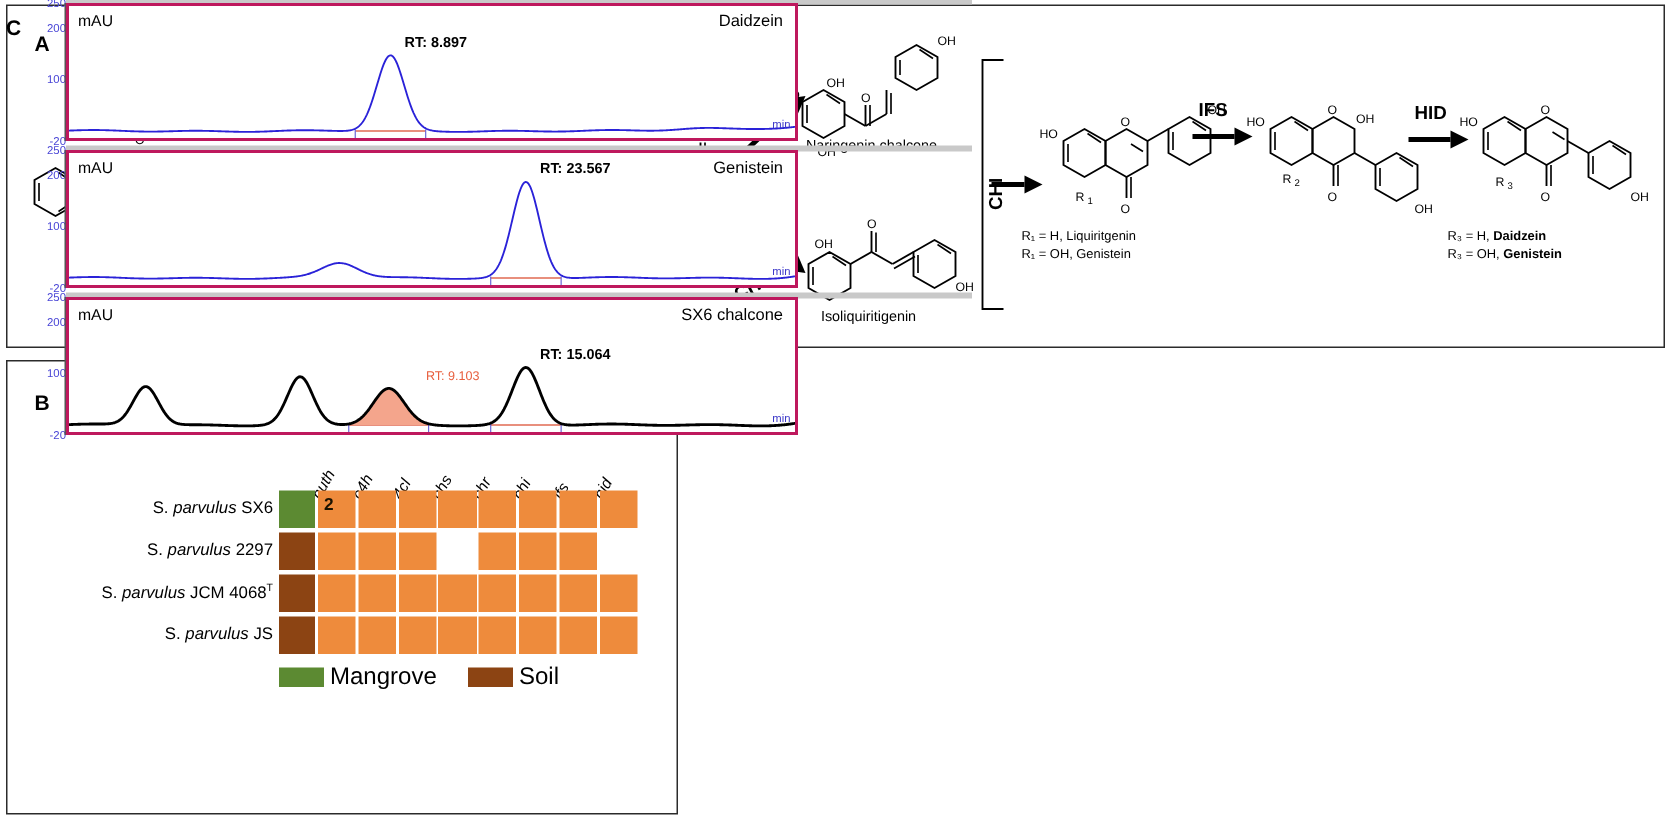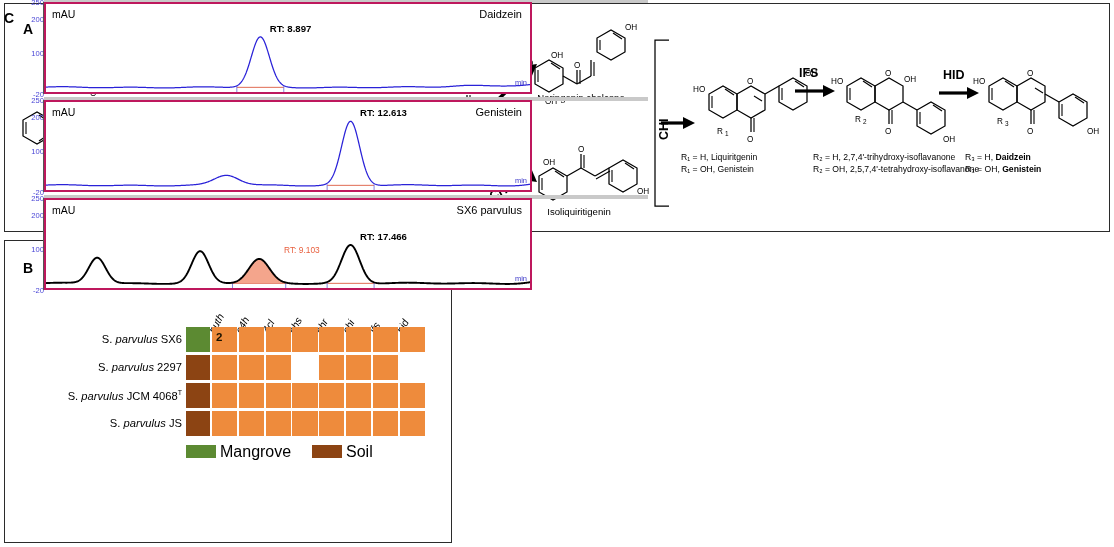--- a/index.html
+++ b/index.html
@@ -240,24 +240,20 @@
       <line class="bond2" x1="59" y1="52" x2="59" y2="66"></line>
       <text class="atom" x="52" y="76">O</text>
       <line class="bond" x1="70" y1="44" x2="84" y2="52"></line>
       <polygon class="bond" points="84,52 98,44 112,52 112,68 98,76 84,68"></polygon>
       <line class="bond2" x1="87" y1="54" x2="87" y2="66"></line>
       <line class="bond2" x1="100" y1="47" x2="109" y2="53"></line>
       <text class="atom" x="110" y="84">OH</text>
       <text class="atom" x="22" y="64">R</text>
       <text class="atom-sm" x="30" y="66">2</text>
     </svg>
-    <div class="pa-rgroup" style="left:808px;top:148px;">
-      <div>R₂ = H, 2,7,4'-trihydroxy-isoflavanone</div>
-      <div>R₂ = OH, 2,5,7,4'-tetrahydroxy-isoflavanone</div>
-    </div>
 
     <div class="pa-enz" style="left:938px;top:64px;">HID</div>
     <svg class="struct" style="left:934px;top:82px;" width="40" height="14">
       <line x1="0" y1="7" x2="28" y2="7" stroke="#000" stroke-width="3.2"></line>
       <polygon class="arrow" points="28,1 40,7 28,13"></polygon>
     </svg>
 
     <svg class="struct" style="left:968px;top:52px;" width="134" height="94">
       <polygon class="bond" points="16,30 16,46 30,54 44,46 44,30 30,22"></polygon>
       <line class="bond2" x1="19" y1="32" x2="19" y2="44"></line>
@@ -387,47 +383,47 @@
         <div class="chrom" style="top: 100px;">
           <div class="chrom-inner">
             <div class="mau">mAU</div>
             <div class="sample">Genistein</div>
             <svg width="602" height="90" style="position: absolute; left: 0px; top: 0px;">
               <line x1="281.134" x2="328.09000000000003" y1="83.33333333333333" y2="83.33333333333333" stroke="#e06a52" stroke-width="1"></line>
               <line x1="281.134" x2="281.134" y1="82.33333333333333" y2="88.33333333333333" stroke="#6a66d8" stroke-width="0.8"></line>
               <line x1="328.09000000000003" x2="328.09000000000003" y1="82.33333333333333" y2="88.33333333333333" stroke="#6a66d8" stroke-width="0.8"></line>
               <polyline points="0.00,83.08 0.50,83.06 1.00,83.04 1.51,83.02 2.01,83.00 2.51,82.98 3.01,82.96 3.51,82.94 4.01,82.93 4.51,82.91 5.02,82.89 5.52,82.87 6.02,82.86 6.52,82.84 7.02,82.83 7.53,82.81 8.03,82.80 8.53,82.79 9.03,82.77 9.53,82.76 10.03,82.75 10.54,82.74 11.04,82.73 11.54,82.72 12.04,82.71 12.54,82.71 13.04,82.70 13.54,82.69 14.05,82.69 14.55,82.69 15.05,82.68 15.55,82.68 16.05,82.68 16.55,82.68 17.06,82.68 17.56,82.68 18.06,82.68 18.56,82.69 19.06,82.69 19.57,82.70 20.07,82.70 20.57,82.71 21.07,82.72 21.57,82.73 22.07,82.74 22.57,82.75 23.08,82.76 23.58,82.77 24.08,82.79 24.58,82.80 25.08,82.81 25.59,82.83 26.09,82.84 26.59,82.86 27.09,82.88 27.59,82.90 28.09,82.91 28.59,82.93 29.10,82.95 29.60,82.97 30.10,82.99 30.60,83.01 31.10,83.03 31.61,83.05 32.11,83.07 32.61,83.10 33.11,83.12 33.61,83.14 34.11,83.16 34.62,83.18 35.12,83.21 35.62,83.23 36.12,83.25 36.62,83.27 37.12,83.29 37.63,83.32 38.13,83.34 38.63,83.36 39.13,83.38 39.63,83.40 40.13,83.42 40.64,83.44 41.14,83.46 41.64,83.48 42.14,83.50 42.64,83.51 43.14,83.53 43.64,83.55 44.15,83.57 44.65,83.58 45.15,83.60 45.65,83.61 46.15,83.62 46.66,83.64 47.16,83.65 47.66,83.66 48.16,83.67 48.66,83.68 49.16,83.69 49.66,83.70 50.17,83.71 50.67,83.71 51.17,83.72 51.67,83.72 52.17,83.73 52.67,83.73 53.18,83.73 53.68,83.73 54.18,83.73 54.68,83.73 55.18,83.73 55.69,83.73 56.19,83.73 56.69,83.73 57.19,83.72 57.69,83.72 58.19,83.71 58.70,83.71 59.20,83.70 59.70,83.69 60.20,83.68 60.70,83.67 61.20,83.67 61.70,83.66 62.21,83.65 62.71,83.63 63.21,83.62 63.71,83.61 64.21,83.60 64.72,83.59 65.22,83.57 65.72,83.56 66.22,83.55 66.72,83.53 67.22,83.52 67.73,83.50 68.23,83.49 68.73,83.48 69.23,83.46 69.73,83.45 70.23,83.43 70.73,83.42 71.24,83.40 71.74,83.39 72.24,83.38 72.74,83.36 73.24,83.35 73.75,83.34 74.25,83.32 74.75,83.31 75.25,83.30 75.75,83.29 76.25,83.28 76.75,83.26 77.26,83.25 77.76,83.24 78.26,83.24 78.76,83.23 79.26,83.22 79.77,83.21 80.27,83.20 80.77,83.20 81.27,83.19 81.77,83.19 82.27,83.18 82.78,83.18 83.28,83.18 83.78,83.18 84.28,83.18 84.78,83.18 85.28,83.18 85.78,83.18 86.29,83.18 86.79,83.18 87.29,83.19 87.79,83.19 88.29,83.19 88.80,83.20 89.30,83.21 89.80,83.21 90.30,83.22 90.80,83.23 91.30,83.24 91.80,83.25 92.31,83.26 92.81,83.27 93.31,83.28 93.81,83.30 94.31,83.31 94.81,83.32 95.32,83.34 95.82,83.35 96.32,83.37 96.82,83.38 97.32,83.40 97.83,83.41 98.33,83.43 98.83,83.45 99.33,83.46 99.83,83.48 100.33,83.50 100.84,83.51 101.34,83.53 101.84,83.55 102.34,83.57 102.84,83.58 103.34,83.60 103.84,83.62 104.35,83.64 104.85,83.65 105.35,83.67 105.85,83.69 106.35,83.70 106.85,83.72 107.36,83.74 107.86,83.75 108.36,83.77 108.86,83.78 109.36,83.79 109.86,83.81 110.37,83.82 110.87,83.83 111.37,83.84 111.87,83.85 112.37,83.86 112.88,83.87 113.38,83.88 113.88,83.89 114.38,83.90 114.88,83.91 115.38,83.91 115.89,83.92 116.39,83.92 116.89,83.92 117.39,83.93 117.89,83.93 118.39,83.93 118.90,83.93 119.40,83.93 119.90,83.92 120.40,83.92 120.90,83.92 121.40,83.91 121.91,83.91 122.41,83.90 122.91,83.89 123.41,83.88 123.91,83.88 124.41,83.87 124.91,83.86 125.42,83.84 125.92,83.83 126.42,83.82 126.92,83.80 127.42,83.79 127.92,83.77 128.43,83.76 128.93,83.74 129.43,83.72 129.93,83.70 130.43,83.69 130.94,83.67 131.44,83.65 131.94,83.63 132.44,83.60 132.94,83.58 133.44,83.56 133.94,83.54 134.45,83.52 134.95,83.49 135.45,83.47 135.95,83.44 136.45,83.42 136.96,83.40 137.46,83.37 137.96,83.34 138.46,83.32 138.96,83.29 139.46,83.27 139.97,83.24 140.47,83.21 140.97,83.18 141.47,83.15 141.97,83.13 142.47,83.10 142.97,83.07 143.48,83.03 143.98,83.00 144.48,82.97 144.98,82.94 145.48,82.90 145.98,82.87 146.49,82.83 146.99,82.79 147.49,82.75 147.99,82.70 148.49,82.66 149.00,82.61 149.50,82.56 150.00,82.51 150.50,82.45 151.00,82.39 151.50,82.33 152.00,82.27 152.51,82.20 153.01,82.12 153.51,82.04 154.01,81.96 154.51,81.87 155.02,81.78 155.52,81.68 156.02,81.57 156.52,81.46 157.02,81.35 157.52,81.22 158.03,81.09 158.53,80.96 159.03,80.81 159.53,80.66 160.03,80.50 160.53,80.34 161.03,80.17 161.54,79.99 162.04,79.81 162.54,79.62 163.04,79.42 163.54,79.21 164.05,79.00 164.55,78.79 165.05,78.57 165.55,78.35 166.05,78.12 166.55,77.89 167.06,77.65 167.56,77.41 168.06,77.18 168.56,76.94 169.06,76.70 169.56,76.46 170.06,76.23 170.57,76.00 171.07,75.77 171.57,75.55 172.07,75.33 172.57,75.12 173.07,74.92 173.58,74.72 174.08,74.54 174.58,74.37 175.08,74.20 175.58,74.05 176.08,73.92 176.59,73.79 177.09,73.68 177.59,73.59 178.09,73.51 178.59,73.45 179.09,73.40 179.60,73.37 180.10,73.36 180.60,73.36 181.10,73.38 181.60,73.42 182.10,73.47 182.61,73.54 183.11,73.63 183.61,73.73 184.11,73.84 184.61,73.98 185.12,74.12 185.62,74.28 186.12,74.45 186.62,74.63 187.12,74.82 187.62,75.03 188.13,75.24 188.63,75.46 189.13,75.69 189.63,75.92 190.13,76.16 190.63,76.40 191.13,76.64 191.64,76.89 192.14,77.14 192.64,77.38 193.14,77.63 193.64,77.88 194.15,78.12 194.65,78.36 195.15,78.60 195.65,78.83 196.15,79.06 196.65,79.28 197.16,79.49 197.66,79.70 198.16,79.90 198.66,80.10 199.16,80.28 199.66,80.46 200.17,80.63 200.67,80.80 201.17,80.95 201.67,81.10 202.17,81.24 202.67,81.37 203.18,81.49 203.68,81.61 204.18,81.72 204.68,81.82 205.18,81.91 205.68,82.00 206.19,82.08 206.69,82.15 207.19,82.22 207.69,82.28 208.19,82.34 208.69,82.39 209.19,82.44 209.70,82.48 210.20,82.52 210.70,82.55 211.20,82.58 211.70,82.61 212.20,82.63 212.71,82.65 213.21,82.67 213.71,82.69 214.21,82.70 214.71,82.72 215.22,82.73 215.72,82.74 216.22,82.75 216.72,82.75 217.22,82.76 217.72,82.77 218.22,82.77 218.73,82.78 219.23,82.78 219.73,82.79 220.23,82.79 220.73,82.80 221.23,82.80 221.74,82.81 222.24,82.81 222.74,82.82 223.24,82.83 223.74,82.83 224.25,82.84 224.75,82.85 225.25,82.86 225.75,82.87 226.25,82.88 226.75,82.89 227.25,82.90 227.76,82.91 228.26,82.92 228.76,82.94 229.26,82.95 229.76,82.97 230.27,82.98 230.77,83.00 231.27,83.01 231.77,83.03 232.27,83.05 232.77,83.07 233.28,83.08 233.78,83.10 234.28,83.12 234.78,83.14 235.28,83.16 235.78,83.19 236.28,83.21 236.79,83.23 237.29,83.25 237.79,83.27 238.29,83.30 238.79,83.32 239.30,83.34 239.80,83.36 240.30,83.39 240.80,83.41 241.30,83.43 241.80,83.45 242.31,83.48 242.81,83.50 243.31,83.52 243.81,83.54 244.31,83.57 244.81,83.59 245.31,83.61 245.82,83.63 246.32,83.65 246.82,83.67 247.32,83.69 247.82,83.71 248.32,83.73 248.83,83.74 249.33,83.76 249.83,83.78 250.33,83.79 250.83,83.81 251.33,83.82 251.84,83.84 252.34,83.85 252.84,83.86 253.34,83.87 253.84,83.88 254.34,83.89 254.85,83.90 255.35,83.91 255.85,83.92 256.35,83.92 256.85,83.93 257.36,83.93 257.86,83.94 258.36,83.94 258.86,83.94 259.36,83.94 259.86,83.94 260.37,83.94 260.87,83.94 261.37,83.94 261.87,83.93 262.37,83.93 262.87,83.92 263.38,83.92 263.88,83.91 264.38,83.90 264.88,83.89 265.38,83.88 265.88,83.87 266.38,83.86 266.89,83.84 267.39,83.83 267.89,83.81 268.39,83.79 268.89,83.78 269.39,83.76 269.90,83.73 270.40,83.71 270.90,83.68 271.40,83.65 271.90,83.62 272.41,83.58 272.91,83.54 273.41,83.49 273.91,83.44 274.41,83.38 274.91,83.32 275.42,83.24 275.92,83.16 276.42,83.06 276.92,82.95 277.42,82.83 277.92,82.69 278.43,82.53 278.93,82.34 279.43,82.14 279.93,81.90 280.43,81.64 280.93,81.34 281.44,81.00 281.94,80.63 282.44,80.21 282.94,79.74 283.44,79.22 283.94,78.64 284.44,78.01 284.95,77.30 285.45,76.53 285.95,75.69 286.45,74.77 286.95,73.78 287.45,72.70 287.96,71.53 288.46,70.29 288.96,68.95 289.46,67.53 289.96,66.02 290.46,64.42 290.97,62.74 291.47,60.98 291.97,59.15 292.47,57.24 292.97,55.28 293.47,53.25 293.98,51.18 294.48,49.07 294.98,46.93 295.48,44.78 295.98,42.63 296.49,40.49 296.99,38.37 297.49,36.30 297.99,34.28 298.49,32.33 298.99,30.47 299.50,28.70 300.00,27.06 300.50,25.54 301.00,24.16 301.50,22.93 302.00,21.87 302.50,20.99 303.01,20.28 303.51,19.77 304.01,19.45 304.51,19.32 305.01,19.39 305.51,19.66 306.02,20.13 306.52,20.78 307.02,21.62 307.52,22.64 308.02,23.82 308.52,25.16 309.03,26.65 309.53,28.27 310.03,30.01 310.53,31.86 311.03,33.80 311.53,35.81 312.04,37.88 312.54,40.00 313.04,42.15 313.54,44.32 314.04,46.48 314.54,48.64 315.05,50.77 315.55,52.87 316.05,54.93 316.55,56.93 317.05,58.87 317.56,60.74 318.06,62.54 318.56,64.25 319.06,65.88 319.56,67.43 320.06,68.89 320.56,70.25 321.07,71.53 321.57,72.73 322.07,73.83 322.57,74.85 323.07,75.79 323.57,76.66 324.08,77.44 324.58,78.16 325.08,78.81 325.58,79.39 326.08,79.92 326.58,80.39 327.09,80.80 327.59,81.18 328.09,81.50 328.59,81.79 329.09,82.04 329.59,82.26 330.10,82.46 330.60,82.62 331.10,82.76 331.60,82.88 332.10,82.98 332.61,83.06 333.11,83.13 333.61,83.19 334.11,83.24 334.61,83.27 335.11,83.30 335.62,83.32 336.12,83.33 336.62,83.34 337.12,83.34 337.62,83.34 338.12,83.33 338.63,83.33 339.13,83.32 339.63,83.30 340.13,83.29 340.63,83.27 341.13,83.26 341.63,83.24 342.14,83.22 342.64,83.20 343.14,83.18 343.64,83.16 344.14,83.14 344.64,83.12 345.15,83.10 345.65,83.08 346.15,83.06 346.65,83.04 347.15,83.01 347.66,82.99 348.16,82.97 348.66,82.95 349.16,82.94 349.66,82.92 350.16,82.90 350.67,82.88 351.17,82.86 351.67,82.85 352.17,82.83 352.67,82.82 353.17,82.80 353.68,82.79 354.18,82.77 354.68,82.76 355.18,82.75 355.68,82.74 356.18,82.73 356.69,82.72 357.19,82.71 357.69,82.70 358.19,82.70 358.69,82.69 359.19,82.68 359.69,82.68 360.20,82.68 360.70,82.68 361.20,82.67 361.70,82.67 362.20,82.67 362.71,82.68 363.21,82.68 363.71,82.68 364.21,82.69 364.71,82.69 365.21,82.70 365.72,82.70 366.22,82.71 366.72,82.72 367.22,82.73 367.72,82.74 368.22,82.75 368.73,82.76 369.23,82.77 369.73,82.79 370.23,82.80 370.73,82.81 371.23,82.83 371.74,82.84 372.24,82.86 372.74,82.88 373.24,82.89 373.74,82.91 374.24,82.93 374.75,82.95 375.25,82.97 375.75,82.99 376.25,83.01 376.75,83.02 377.25,83.04 377.75,83.06 378.26,83.08 378.76,83.10 379.26,83.12 379.76,83.14 380.26,83.16 380.76,83.18 381.27,83.20 381.77,83.22 382.27,83.24 382.77,83.26 383.27,83.28 383.77,83.30 384.28,83.32 384.78,83.34 385.28,83.35 385.78,83.37 386.28,83.39 386.78,83.40 387.29,83.42 387.79,83.43 388.29,83.45 388.79,83.46 389.29,83.48 389.79,83.49 390.30,83.50 390.80,83.51 391.30,83.52 391.80,83.53 392.30,83.54 392.81,83.55 393.31,83.56 393.81,83.56 394.31,83.57 394.81,83.57 395.31,83.58 395.81,83.58 396.32,83.59 396.82,83.59 397.32,83.59 397.82,83.59 398.32,83.59 398.82,83.59 399.33,83.59 399.83,83.58 400.33,83.58 400.83,83.58 401.33,83.57 401.83,83.57 402.34,83.56 402.84,83.55 403.34,83.55 403.84,83.54 404.34,83.53 404.84,83.52 405.35,83.51 405.85,83.50 406.35,83.49 406.85,83.48 407.35,83.47 407.86,83.45 408.36,83.44 408.86,83.43 409.36,83.42 409.86,83.40 410.36,83.39 410.87,83.38 411.37,83.36 411.87,83.35 412.37,83.34 412.87,83.32 413.37,83.31 413.88,83.30 414.38,83.28 414.88,83.27 415.38,83.26 415.88,83.24 416.38,83.23 416.88,83.22 417.39,83.21 417.89,83.19 418.39,83.18 418.89,83.17 419.39,83.16 419.89,83.15 420.40,83.14 420.90,83.13 421.40,83.12 421.90,83.11 422.40,83.11 422.91,83.10 423.41,83.09 423.91,83.09 424.41,83.08 424.91,83.08 425.41,83.08 425.92,83.07 426.42,83.07 426.92,83.07 427.42,83.07 427.92,83.07 428.42,83.07 428.93,83.08 429.43,83.08 429.93,83.08 430.43,83.09 430.93,83.09 431.43,83.10 431.94,83.10 432.44,83.11 432.94,83.12 433.44,83.13 433.94,83.14 434.44,83.15 434.94,83.16 435.45,83.17 435.95,83.19 436.45,83.20 436.95,83.21 437.45,83.23 437.96,83.24 438.46,83.26 438.96,83.27 439.46,83.29 439.96,83.31 440.46,83.33 440.97,83.34 441.47,83.36 441.97,83.38 442.47,83.40 442.97,83.42 443.47,83.44 443.98,83.46 444.48,83.48 444.98,83.50 445.48,83.52 445.98,83.54 446.48,83.56 446.99,83.58 447.49,83.60 447.99,83.62 448.49,83.64 448.99,83.66 449.49,83.67 450.00,83.69 450.50,83.71 451.00,83.73 451.50,83.75 452.00,83.76 452.50,83.78 453.00,83.80 453.51,83.81 454.01,83.83 454.51,83.84 455.01,83.85 455.51,83.87 456.01,83.88 456.52,83.89 457.02,83.90 457.52,83.91 458.02,83.92 458.52,83.92 459.02,83.93 459.53,83.93 460.03,83.94 460.53,83.94 461.03,83.94 461.53,83.94 462.03,83.94 462.54,83.94 463.04,83.93 463.54,83.93 464.04,83.92 464.54,83.91 465.04,83.90 465.55,83.89 466.05,83.88 466.55,83.87 467.05,83.85 467.55,83.83 468.06,83.81 468.56,83.79 469.06,83.77 469.56,83.74 470.06,83.72 470.56,83.69 471.06,83.66 471.57,83.63 472.07,83.59 472.57,83.56 473.07,83.52 473.57,83.48 474.07,83.44 474.58,83.40 475.08,83.35 475.58,83.30 476.08,83.25 476.58,83.20 477.08,83.15 477.59,83.09 478.09,83.04 478.59,82.98 479.09,82.92 479.59,82.85 480.09,82.79 480.60,82.72 481.10,82.65 481.60,82.58 482.10,82.51 482.60,82.44 483.11,82.36 483.61,82.28 484.11,82.21 484.61,82.13 485.11,82.05 485.61,81.97 486.12,81.88 486.62,81.80 487.12,81.72 487.62,81.63 488.12,81.55 488.62,81.46 489.13,81.38 489.63,81.29 490.13,81.21 490.63,81.13 491.13,81.04 491.63,80.96 492.13,80.88 492.64,80.80 493.14,80.72 493.64,80.64 494.14,80.56 494.64,80.49 495.14,80.42 495.65,80.35 496.15,80.28 496.65,80.21 497.15,80.15 497.65,80.09 498.16,80.04 498.66,79.98 499.16,79.94 499.66,79.89 500.16,79.85 500.66,79.81 501.17,79.78 501.67,79.75 502.17,79.72 502.67,79.70 503.17,79.68 503.67,79.67 504.18,79.66 504.68,79.65 505.18,79.65 505.68,79.66 506.18,79.67 506.68,79.68 507.19,79.70 507.69,79.72 508.19,79.74 508.69,79.77 509.19,79.81 509.69,79.84 510.19,79.89 510.70,79.93 511.20,79.98 511.70,80.03 512.20,80.09 512.70,80.14 513.21,80.21 513.71,80.27 514.21,80.34 514.71,80.40 515.21,80.47 515.71,80.55 516.22,80.62 516.72,80.70 517.22,80.77 517.72,80.85 518.22,80.92 518.72,81.00 519.23,81.07 519.73,81.15 520.23,81.22 520.73,81.29 521.23,81.35 521.73,81.41 522.24,81.46 522.74,81.49 523.24,81.52 523.74,81.54 524.24,81.53 524.74,81.51 525.25,81.47 525.75,81.40 526.25,81.31 526.75,81.19 527.25,81.04 527.75,80.85 528.25,80.64 528.76,80.40 529.26,80.12 529.76,79.83 530.26,79.51 530.76,79.19 531.26,78.85 531.77,78.52 532.27,78.21 532.77,77.91 533.27,77.64 533.77,77.41 534.27,77.23 534.78,77.10 535.28,77.03 535.78,77.03 536.28,77.08 536.78,77.20 537.28,77.37 537.79,77.60 538.29,77.88 538.79,78.19 539.29,78.54 539.79,78.91 540.29,79.29 540.80,79.67 541.30,80.05 541.80,80.42 542.30,80.76 542.80,81.09 543.30,81.39 543.81,81.66 544.31,81.90 544.81,82.11 545.31,82.29 545.81,82.44 546.31,82.57 546.82,82.67 547.32,82.76 547.82,82.82 548.32,82.87 548.82,82.91 549.32,82.93 549.83,82.95 550.33,82.96 550.83,82.96 551.33,82.96 551.83,82.96 552.34,82.95 552.84,82.94 553.34,82.93 553.84,82.92 554.34,82.90 554.84,82.89 555.35,82.88 555.85,82.86 556.35,82.85 556.85,82.84 557.35,82.83 557.85,82.82 558.36,82.80 558.86,82.79 559.36,82.78 559.86,82.77 560.36,82.77 560.86,82.76 561.37,82.75 561.87,82.74 562.37,82.74 562.87,82.73 563.37,82.73 563.87,82.72 564.38,82.72 564.88,82.72 565.38,82.72 565.88,82.72 566.38,82.72 566.88,82.72 567.38,82.72 567.89,82.73 568.39,82.73 568.89,82.74 569.39,82.74 569.89,82.75 570.39,82.76 570.90,82.77 571.40,82.78 571.90,82.79 572.40,82.80 572.90,82.81 573.40,82.82 573.91,82.84 574.41,82.85 574.91,82.87 575.41,82.88 575.91,82.90 576.41,82.92 576.92,82.93 577.42,82.95 577.92,82.97 578.42,82.99 578.92,83.01 579.43,83.03 579.93,83.05 580.43,83.07 580.93,83.09 581.43,83.11 581.93,83.14 582.44,83.16 582.94,83.18 583.44,83.20 583.94,83.23 584.44,83.25 584.94,83.27 585.45,83.29 585.95,83.32 586.45,83.34 586.95,83.36 587.45,83.38 587.95,83.41 588.46,83.43 588.96,83.45 589.46,83.47 589.96,83.49 590.46,83.51 590.96,83.53 591.47,83.55 591.97,83.57 592.47,83.59 592.97,83.61 593.47,83.63 593.97,83.64 594.48,83.66 594.98,83.68 595.48,83.69 595.98,83.71 596.48,83.72 596.98,83.73 597.49,83.74 597.99,83.75 598.49,83.77 598.99,83.77 599.49,83.78 599.99,83.79 600.50,83.80 601.00,83.80 601.50,83.81 602.00,83.81" fill="none" stroke="#2a22d8" stroke-width="1.25" stroke-linejoin="round"></polyline>
             </svg>
-            <div class="rt-label rt-blue" style="left: 314.03px; top: 5.33333px;">RT: 12.613</div>
+            <div class="rt-label rt-blue" style="left: 314.03px; top: 5.33333px;">RT: 23.567</div>
             <div class="minlbl" style="right: 3px; top: 74.3333px;">min</div>
           </div>
         </div>
         <div class="topcap" style="top: 195px;"></div>
         <div class="yaxis" style="top: 198px;">
           <div class="ytick" style="top: 0px;">250</div>
           <div class="ytick" style="top: 17.037px;">200</div>
           <div class="ytick" style="top: 51.1111px;">100</div>
           <div class="ytick" style="top: 92px;">-20</div>
         </div>
         <div class="axis-line" style="top: 198px; height: 92px;"></div>
         <div class="chrom" style="top: 198px;">
           <div class="chrom-inner">
             <div class="mau">mAU</div>
-            <div class="sample">SX6 parvulus</div>
+            <div class="sample">SX6 chalcone</div>
             <svg width="602" height="90" style="position: absolute; left: 0px; top: 0px;">
               <line x1="186.4996" x2="239.71639999999996" y1="83.33333333333333" y2="83.33333333333333" stroke="#e06a52" stroke-width="1"></line>
               <line x1="186.4996" x2="186.4996" y1="82.33333333333333" y2="88.33333333333333" stroke="#6a66d8" stroke-width="0.8"></line>
               <line x1="239.71639999999996" x2="239.71639999999996" y1="82.33333333333333" y2="88.33333333333333" stroke="#6a66d8" stroke-width="0.8"></line>
               <line x1="281.134" x2="328.09000000000003" y1="83.33333333333333" y2="83.33333333333333" stroke="#e06a52" stroke-width="1"></line>
               <line x1="281.134" x2="281.134" y1="82.33333333333333" y2="88.33333333333333" stroke="#6a66d8" stroke-width="0.8"></line>
               <line x1="328.09000000000003" x2="328.09000000000003" y1="82.33333333333333" y2="88.33333333333333" stroke="#6a66d8" stroke-width="0.8"></line>
               <path d="M 180.3592 83.33333333333333 L 180.36 83.19 L 182.00 83.10 L 183.63 82.95 L 185.27 82.74 L 186.91 82.43 L 188.55 81.99 L 190.18 81.38 L 191.82 80.57 L 193.46 79.53 L 195.10 78.23 L 196.73 76.66 L 198.37 74.82 L 200.01 72.75 L 201.65 70.52 L 203.28 68.19 L 204.92 65.91 L 206.56 63.78 L 208.20 61.94 L 209.83 60.53 L 211.47 59.64 L 213.11 59.33 L 214.75 59.64 L 216.38 60.53 L 218.02 61.94 L 219.66 63.78 L 221.30 65.91 L 222.93 68.19 L 224.57 70.52 L 226.21 72.75 L 227.84 74.82 L 229.48 76.66 L 231.12 78.23 L 232.76 79.53 L 234.39 80.57 L 236.03 81.38 L 237.67 81.99 L 239.31 82.43 L 240.94 82.74 L 242.58 82.95 L 244.22 83.10 L 245.85679999999996 83.33333333333333 Z" fill="#f4a58c" stroke="none"></path>
               <polyline points="0.00,83.08 0.50,83.06 1.00,83.04 1.51,83.02 2.01,83.00 2.51,82.98 3.01,82.96 3.51,82.94 4.01,82.93 4.51,82.91 5.02,82.89 5.52,82.87 6.02,82.86 6.52,82.84 7.02,82.83 7.53,82.81 8.03,82.80 8.53,82.79 9.03,82.77 9.53,82.76 10.03,82.75 10.54,82.74 11.04,82.73 11.54,82.72 12.04,82.71 12.54,82.71 13.04,82.70 13.54,82.69 14.05,82.69 14.55,82.68 15.05,82.68 15.55,82.68 16.05,82.68 16.55,82.67 17.06,82.67 17.56,82.67 18.06,82.67 18.56,82.67 19.06,82.67 19.57,82.68 20.07,82.68 20.57,82.68 21.07,82.68 21.57,82.67 22.07,82.67 22.57,82.67 23.08,82.66 23.58,82.65 24.08,82.64 24.58,82.62 25.08,82.60 25.59,82.57 26.09,82.53 26.59,82.49 27.09,82.44 27.59,82.38 28.09,82.30 28.59,82.21 29.10,82.11 29.60,81.99 30.10,81.85 30.60,81.69 31.10,81.50 31.61,81.30 32.11,81.06 32.61,80.80 33.11,80.50 33.61,80.17 34.11,79.81 34.62,79.41 35.12,78.97 35.62,78.49 36.12,77.97 36.62,77.41 37.12,76.81 37.63,76.17 38.13,75.49 38.63,74.77 39.13,74.01 39.63,73.21 40.13,72.39 40.64,71.54 41.14,70.66 41.64,69.76 42.14,68.85 42.64,67.93 43.14,67.01 43.64,66.10 44.15,65.19 44.65,64.31 45.15,63.45 45.65,62.63 46.15,61.85 46.66,61.11 47.16,60.44 47.66,59.82 48.16,59.28 48.66,58.81 49.16,58.42 49.66,58.11 50.17,57.89 50.67,57.76 51.17,57.72 51.67,57.77 52.17,57.91 52.67,58.14 53.18,58.46 53.68,58.86 54.18,59.34 54.68,59.90 55.18,60.52 55.69,61.21 56.19,61.95 56.69,62.74 57.19,63.58 57.69,64.44 58.19,65.34 58.70,66.25 59.20,67.18 59.70,68.11 60.20,69.04 60.70,69.96 61.20,70.87 61.70,71.75 62.21,72.61 62.71,73.45 63.21,74.25 63.71,75.02 64.21,75.75 64.72,76.44 65.22,77.09 65.72,77.70 66.22,78.27 66.72,78.79 67.22,79.28 67.73,79.73 68.23,80.14 68.73,80.51 69.23,80.84 69.73,81.15 70.23,81.42 70.73,81.66 71.24,81.88 71.74,82.07 72.24,82.23 72.74,82.38 73.24,82.51 73.75,82.62 74.25,82.71 74.75,82.79 75.25,82.86 75.75,82.92 76.25,82.97 76.75,83.01 77.26,83.04 77.76,83.07 78.26,83.09 78.76,83.10 79.26,83.12 79.77,83.13 80.27,83.14 80.77,83.14 81.27,83.15 81.77,83.15 82.27,83.16 82.78,83.16 83.28,83.16 83.78,83.16 84.28,83.16 84.78,83.17 85.28,83.17 85.78,83.17 86.29,83.17 86.79,83.18 87.29,83.18 87.79,83.19 88.29,83.19 88.80,83.20 89.30,83.21 89.80,83.21 90.30,83.22 90.80,83.23 91.30,83.24 91.80,83.25 92.31,83.26 92.81,83.27 93.31,83.28 93.81,83.30 94.31,83.31 94.81,83.32 95.32,83.34 95.82,83.35 96.32,83.37 96.82,83.38 97.32,83.40 97.83,83.41 98.33,83.43 98.83,83.45 99.33,83.46 99.83,83.48 100.33,83.50 100.84,83.51 101.34,83.53 101.84,83.55 102.34,83.57 102.84,83.58 103.34,83.60 103.84,83.62 104.35,83.64 104.85,83.65 105.35,83.67 105.85,83.69 106.35,83.70 106.85,83.72 107.36,83.74 107.86,83.75 108.36,83.77 108.86,83.78 109.36,83.79 109.86,83.81 110.37,83.82 110.87,83.83 111.37,83.84 111.87,83.85 112.37,83.86 112.88,83.87 113.38,83.88 113.88,83.89 114.38,83.90 114.88,83.90 115.38,83.91 115.89,83.91 116.39,83.92 116.89,83.92 117.39,83.92 117.89,83.92 118.39,83.92 118.90,83.92 119.40,83.92 119.90,83.92 120.40,83.91 120.90,83.90 121.40,83.90 121.91,83.89 122.41,83.87 122.91,83.86 123.41,83.84 123.91,83.82 124.41,83.80 124.91,83.78 125.42,83.75 125.92,83.71 126.42,83.67 126.92,83.63 127.42,83.58 127.92,83.52 128.43,83.45 128.93,83.38 129.43,83.29 129.93,83.19 130.43,83.08 130.94,82.95 131.44,82.80 131.94,82.63 132.44,82.45 132.94,82.24 133.44,82.00 133.94,81.74 134.45,81.44 134.95,81.11 135.45,80.75 135.95,80.35 136.45,79.91 136.96,79.42 137.46,78.89 137.96,78.32 138.46,77.70 138.96,77.02 139.46,76.30 139.97,75.53 140.47,74.71 140.97,73.84 141.47,72.93 141.97,71.96 142.47,70.96 142.97,69.92 143.48,68.84 143.98,67.73 144.48,66.60 144.98,65.45 145.48,64.29 145.98,63.13 146.49,61.98 146.99,60.84 147.49,59.72 147.99,58.63 148.49,57.59 149.00,56.59 149.50,55.66 150.00,54.79 150.50,54.00 151.00,53.30 151.50,52.69 152.00,52.17 152.51,51.76 153.01,51.45 153.51,51.25 154.01,51.17 154.51,51.20 155.02,51.34 155.52,51.59 156.02,51.95 156.52,52.42 157.02,52.98 157.52,53.64 158.03,54.39 158.53,55.21 159.03,56.11 159.53,57.07 160.03,58.08 160.53,59.14 161.03,60.24 161.54,61.36 162.04,62.50 162.54,63.65 163.04,64.81 163.54,65.95 164.05,67.08 164.55,68.19 165.05,69.27 165.55,70.31 166.05,71.33 166.55,72.30 167.06,73.22 167.56,74.10 168.06,74.93 168.56,75.72 169.06,76.45 169.56,77.13 170.06,77.77 170.57,78.35 171.07,78.89 171.57,79.38 172.07,79.83 172.57,80.24 173.07,80.61 173.58,80.95 174.08,81.24 174.58,81.51 175.08,81.75 175.58,81.96 176.08,82.14 176.59,82.31 177.09,82.45 177.59,82.57 178.09,82.67 178.59,82.76 179.09,82.84 179.60,82.90 180.10,82.94 180.60,82.98 181.10,83.00 181.60,83.02 182.10,83.02 182.61,83.02 183.11,83.00 183.61,82.97 184.11,82.94 184.61,82.89 185.12,82.84 185.62,82.77 186.12,82.69 186.62,82.60 187.12,82.49 187.62,82.37 188.13,82.24 188.63,82.09 189.13,81.92 189.63,81.74 190.13,81.53 190.63,81.31 191.13,81.07 191.64,80.80 192.14,80.51 192.64,80.20 193.14,79.87 193.64,79.51 194.15,79.12 194.65,78.71 195.15,78.27 195.65,77.81 196.15,77.32 196.65,76.80 197.16,76.26 197.66,75.69 198.16,75.10 198.66,74.48 199.16,73.85 199.66,73.19 200.17,72.52 200.67,71.83 201.17,71.12 201.67,70.41 202.17,69.69 202.67,68.96 203.18,68.23 203.68,67.51 204.18,66.78 204.68,66.07 205.18,65.37 205.68,64.69 206.19,64.03 206.69,63.40 207.19,62.79 207.69,62.22 208.19,61.68 208.69,61.18 209.19,60.72 209.70,60.32 210.20,59.96 210.70,59.65 211.20,59.39 211.70,59.19 212.20,59.05 212.71,58.96 213.21,58.93 213.71,58.96 214.21,59.05 214.71,59.19 215.22,59.39 215.72,59.65 216.22,59.96 216.72,60.31 217.22,60.72 217.72,61.17 218.22,61.67 218.73,62.20 219.23,62.77 219.73,63.37 220.23,64.00 220.73,64.65 221.23,65.33 221.74,66.02 222.24,66.72 222.74,67.43 223.24,68.15 223.74,68.86 224.25,69.58 224.75,70.29 225.25,70.99 225.75,71.69 226.25,72.36 226.75,73.03 227.25,73.67 227.76,74.30 228.26,74.90 228.76,75.49 229.26,76.05 229.76,76.58 230.27,77.10 230.77,77.58 231.27,78.04 231.77,78.48 232.27,78.89 232.77,79.28 233.28,79.64 233.78,79.98 234.28,80.30 234.78,80.60 235.28,80.87 235.78,81.12 236.28,81.36 236.79,81.58 237.29,81.78 237.79,81.96 238.29,82.13 238.79,82.29 239.30,82.43 239.80,82.56 240.30,82.68 240.80,82.79 241.30,82.89 241.80,82.98 242.31,83.07 242.81,83.14 243.31,83.21 243.81,83.28 244.31,83.34 244.81,83.39 245.31,83.44 245.82,83.48 246.32,83.53 246.82,83.56 247.32,83.60 247.82,83.63 248.32,83.66 248.83,83.69 249.33,83.72 249.83,83.74 250.33,83.76 250.83,83.78 251.33,83.80 251.84,83.82 252.34,83.83 252.84,83.85 253.34,83.86 253.84,83.88 254.34,83.89 254.85,83.90 255.35,83.91 255.85,83.91 256.35,83.92 256.85,83.93 257.36,83.93 257.86,83.94 258.36,83.94 258.86,83.94 259.36,83.94 259.86,83.94 260.37,83.94 260.87,83.94 261.37,83.94 261.87,83.93 262.37,83.93 262.87,83.92 263.38,83.92 263.88,83.91 264.38,83.90 264.88,83.89 265.38,83.88 265.88,83.87 266.38,83.86 266.89,83.85 267.39,83.83 267.89,83.82 268.39,83.80 268.89,83.79 269.39,83.77 269.90,83.75 270.40,83.73 270.90,83.71 271.40,83.68 271.90,83.65 272.41,83.63 272.91,83.59 273.41,83.56 273.91,83.52 274.41,83.48 274.91,83.43 275.42,83.38 275.92,83.32 276.42,83.26 276.92,83.19 277.42,83.10 277.92,83.01 278.43,82.91 278.93,82.79 279.43,82.66 279.93,82.51 280.43,82.35 280.93,82.16 281.44,81.96 281.94,81.73 282.44,81.47 282.94,81.18 283.44,80.86 283.94,80.51 284.44,80.13 284.95,79.70 285.45,79.23 285.95,78.72 286.45,78.17 286.95,77.57 287.45,76.92 287.96,76.22 288.46,75.47 288.96,74.66 289.46,73.81 289.96,72.90 290.46,71.94 290.97,70.94 291.47,69.88 291.97,68.78 292.47,67.64 292.97,66.46 293.47,65.25 293.98,64.01 294.48,62.74 294.98,61.46 295.48,60.18 295.98,58.89 296.49,57.61 296.99,56.34 297.49,55.10 297.99,53.90 298.49,52.73 298.99,51.62 299.50,50.56 300.00,49.58 300.50,48.67 301.00,47.85 301.50,47.12 302.00,46.49 302.50,45.97 303.01,45.55 303.51,45.25 304.01,45.06 304.51,44.99 305.01,45.04 305.51,45.20 306.02,45.49 306.52,45.88 307.02,46.39 307.52,47.01 308.02,47.72 308.52,48.53 309.03,49.43 309.53,50.40 310.03,51.45 310.53,52.56 311.03,53.73 311.53,54.94 312.04,56.19 312.54,57.46 313.04,58.75 313.54,60.06 314.04,61.36 314.54,62.66 315.05,63.94 315.55,65.20 316.05,66.44 316.55,67.64 317.05,68.81 317.56,69.93 318.06,71.01 318.56,72.04 319.06,73.02 319.56,73.95 320.06,74.82 320.56,75.64 321.07,76.41 321.57,77.13 322.07,77.79 322.57,78.41 323.07,78.97 323.57,79.49 324.08,79.96 324.58,80.38 325.08,80.77 325.58,81.12 326.08,81.43 326.58,81.71 327.09,81.96 327.59,82.18 328.09,82.38 328.59,82.55 329.09,82.70 329.59,82.82 330.10,82.93 330.60,83.03 331.10,83.11 331.60,83.17 332.10,83.23 332.61,83.27 333.11,83.31 333.61,83.34 334.11,83.36 334.61,83.37 335.11,83.38 335.62,83.39 336.12,83.39 336.62,83.39 337.12,83.38 337.62,83.37 338.12,83.36 338.63,83.35 339.13,83.33 339.63,83.32 340.13,83.30 340.63,83.28 341.13,83.26 341.63,83.24 342.14,83.22 342.64,83.20 343.14,83.18 343.64,83.16 344.14,83.14 344.64,83.12 345.15,83.10 345.65,83.08 346.15,83.06 346.65,83.04 347.15,83.02 347.66,82.99 348.16,82.97 348.66,82.96 349.16,82.94 349.66,82.92 350.16,82.90 350.67,82.88 351.17,82.86 351.67,82.85 352.17,82.83 352.67,82.82 353.17,82.80 353.68,82.79 354.18,82.77 354.68,82.76 355.18,82.75 355.68,82.74 356.18,82.73 356.69,82.72 357.19,82.71 357.69,82.70 358.19,82.70 358.69,82.69 359.19,82.68 359.69,82.68 360.20,82.68 360.70,82.68 361.20,82.67 361.70,82.67 362.20,82.67 362.71,82.68 363.21,82.68 363.71,82.68 364.21,82.69 364.71,82.69 365.21,82.70 365.72,82.70 366.22,82.71 366.72,82.72 367.22,82.73 367.72,82.74 368.22,82.75 368.73,82.76 369.23,82.77 369.73,82.79 370.23,82.80 370.73,82.81 371.23,82.83 371.74,82.84 372.24,82.86 372.74,82.88 373.24,82.89 373.74,82.91 374.24,82.93 374.75,82.95 375.25,82.97 375.75,82.99 376.25,83.01 376.75,83.02 377.25,83.04 377.75,83.06 378.26,83.08 378.76,83.10 379.26,83.12 379.76,83.14 380.26,83.16 380.76,83.18 381.27,83.20 381.77,83.22 382.27,83.24 382.77,83.26 383.27,83.28 383.77,83.30 384.28,83.32 384.78,83.34 385.28,83.35 385.78,83.37 386.28,83.39 386.78,83.40 387.29,83.42 387.79,83.43 388.29,83.45 388.79,83.46 389.29,83.48 389.79,83.49 390.30,83.50 390.80,83.51 391.30,83.52 391.80,83.53 392.30,83.54 392.81,83.55 393.31,83.56 393.81,83.56 394.31,83.57 394.81,83.57 395.31,83.58 395.81,83.58 396.32,83.59 396.82,83.59 397.32,83.59 397.82,83.59 398.32,83.59 398.82,83.59 399.33,83.59 399.83,83.58 400.33,83.58 400.83,83.58 401.33,83.57 401.83,83.57 402.34,83.56 402.84,83.55 403.34,83.55 403.84,83.54 404.34,83.53 404.84,83.52 405.35,83.51 405.85,83.50 406.35,83.49 406.85,83.48 407.35,83.47 407.86,83.45 408.36,83.44 408.86,83.43 409.36,83.42 409.86,83.40 410.36,83.39 410.87,83.38 411.37,83.36 411.87,83.35 412.37,83.34 412.87,83.32 413.37,83.31 413.88,83.30 414.38,83.28 414.88,83.27 415.38,83.26 415.88,83.24 416.38,83.23 416.88,83.22 417.39,83.21 417.89,83.19 418.39,83.18 418.89,83.17 419.39,83.16 419.89,83.15 420.40,83.14 420.90,83.13 421.40,83.12 421.90,83.11 422.40,83.11 422.91,83.10 423.41,83.09 423.91,83.09 424.41,83.08 424.91,83.08 425.41,83.08 425.92,83.07 426.42,83.07 426.92,83.07 427.42,83.07 427.92,83.07 428.42,83.07 428.93,83.08 429.43,83.08 429.93,83.08 430.43,83.09 430.93,83.09 431.43,83.10 431.94,83.10 432.44,83.11 432.94,83.12 433.44,83.13 433.94,83.14 434.44,83.15 434.94,83.16 435.45,83.17 435.95,83.19 436.45,83.20 436.95,83.21 437.45,83.23 437.96,83.24 438.46,83.26 438.96,83.27 439.46,83.29 439.96,83.31 440.46,83.33 440.97,83.34 441.47,83.36 441.97,83.38 442.47,83.40 442.97,83.42 443.47,83.44 443.98,83.46 444.48,83.48 444.98,83.50 445.48,83.52 445.98,83.54 446.48,83.56 446.99,83.58 447.49,83.60 447.99,83.62 448.49,83.64 448.99,83.66 449.49,83.67 450.00,83.69 450.50,83.71 451.00,83.73 451.50,83.75 452.00,83.76 452.50,83.78 453.00,83.80 453.51,83.81 454.01,83.83 454.51,83.84 455.01,83.85 455.51,83.87 456.01,83.88 456.52,83.89 457.02,83.90 457.52,83.91 458.02,83.92 458.52,83.92 459.02,83.93 459.53,83.93 460.03,83.94 460.53,83.94 461.03,83.94 461.53,83.94 462.03,83.94 462.54,83.94 463.04,83.93 463.54,83.93 464.04,83.92 464.54,83.91 465.04,83.90 465.55,83.89 466.05,83.88 466.55,83.87 467.05,83.85 467.55,83.83 468.06,83.81 468.56,83.79 469.06,83.77 469.56,83.74 470.06,83.72 470.56,83.69 471.06,83.66 471.57,83.63 472.07,83.59 472.57,83.56 473.07,83.52 473.57,83.48 474.07,83.44 474.58,83.40 475.08,83.35 475.58,83.30 476.08,83.25 476.58,83.20 477.08,83.15 477.59,83.09 478.09,83.04 478.59,82.98 479.09,82.92 479.59,82.85 480.09,82.79 480.60,82.72 481.10,82.65 481.60,82.58 482.10,82.51 482.60,82.44 483.11,82.36 483.61,82.28 484.11,82.21 484.61,82.13 485.11,82.05 485.61,81.97 486.12,81.88 486.62,81.80 487.12,81.72 487.62,81.63 488.12,81.55 488.62,81.46 489.13,81.38 489.63,81.29 490.13,81.21 490.63,81.13 491.13,81.04 491.63,80.96 492.13,80.88 492.64,80.80 493.14,80.72 493.64,80.64 494.14,80.56 494.64,80.49 495.14,80.42 495.65,80.35 496.15,80.28 496.65,80.21 497.15,80.15 497.65,80.09 498.16,80.04 498.66,79.98 499.16,79.94 499.66,79.89 500.16,79.85 500.66,79.81 501.17,79.78 501.67,79.75 502.17,79.72 502.67,79.70 503.17,79.68 503.67,79.67 504.18,79.66 504.68,79.65 505.18,79.65 505.68,79.66 506.18,79.67 506.68,79.68 507.19,79.70 507.69,79.72 508.19,79.74 508.69,79.77 509.19,79.81 509.69,79.84 510.19,79.89 510.70,79.93 511.20,79.98 511.70,80.03 512.20,80.09 512.70,80.14 513.21,80.21 513.71,80.27 514.21,80.34 514.71,80.40 515.21,80.47 515.71,80.55 516.22,80.62 516.72,80.69 517.22,80.77 517.72,80.85 518.22,80.92 518.72,81.00 519.23,81.07 519.73,81.15 520.23,81.22 520.73,81.28 521.23,81.34 521.73,81.40 522.24,81.44 522.74,81.48 523.24,81.50 523.74,81.51 524.24,81.50 524.74,81.47 525.25,81.41 525.75,81.33 526.25,81.22 526.75,81.07 527.25,80.90 527.75,80.69 528.25,80.44 528.76,80.16 529.26,79.86 529.76,79.52 530.26,79.17 530.76,78.80 531.26,78.42 531.77,78.05 532.27,77.70 532.77,77.36 533.27,77.06 533.77,76.80 534.27,76.60 534.78,76.45 535.28,76.37 535.78,76.36 536.28,76.42 536.78,76.55 537.28,76.74 537.79,76.99 538.29,77.30 538.79,77.65 539.29,78.03 539.79,78.44 540.29,78.86 540.80,79.28 541.30,79.70 541.80,80.11 542.30,80.50 542.80,80.86 543.30,81.19 543.81,81.49 544.31,81.76 544.81,81.99 545.31,82.20 545.81,82.37 546.31,82.51 546.82,82.63 547.32,82.72 547.82,82.79 548.32,82.85 548.82,82.89 549.32,82.92 549.83,82.94 550.33,82.95 550.83,82.96 551.33,82.96 551.83,82.95 552.34,82.95 552.84,82.94 553.34,82.93 553.84,82.91 554.34,82.90 554.84,82.89 555.35,82.88 555.85,82.86 556.35,82.85 556.85,82.84 557.35,82.83 557.85,82.82 558.36,82.80 558.86,82.79 559.36,82.78 559.86,82.77 560.36,82.77 560.86,82.76 561.37,82.75 561.87,82.74 562.37,82.74 562.87,82.73 563.37,82.73 563.87,82.72 564.38,82.72 564.88,82.72 565.38,82.72 565.88,82.72 566.38,82.72 566.88,82.72 567.38,82.72 567.89,82.73 568.39,82.73 568.89,82.74 569.39,82.74 569.89,82.75 570.39,82.76 570.90,82.77 571.40,82.78 571.90,82.79 572.40,82.80 572.90,82.81 573.40,82.82 573.91,82.84 574.41,82.85 574.91,82.87 575.41,82.88 575.91,82.90 576.41,82.92 576.92,82.93 577.42,82.95 577.92,82.97 578.42,82.99 578.92,83.01 579.43,83.03 579.93,83.05 580.43,83.07 580.93,83.09 581.43,83.11 581.93,83.14 582.44,83.16 582.94,83.18 583.44,83.20 583.94,83.23 584.44,83.25 584.94,83.27 585.45,83.29 585.95,83.32 586.45,83.34 586.95,83.36 587.45,83.38 587.95,83.41 588.46,83.43 588.96,83.45 589.46,83.47 589.96,83.49 590.46,83.51 590.96,83.53 591.47,83.55 591.97,83.57 592.47,83.59 592.97,83.61 593.47,83.63 593.97,83.64 594.48,83.66 594.98,83.68 595.48,83.69 595.98,83.71 596.48,83.72 596.98,83.73 597.49,83.74 597.99,83.75 598.49,83.77 598.99,83.77 599.49,83.78 599.99,83.79 600.50,83.80 601.00,83.80 601.50,83.81 602.00,83.81" fill="none" stroke="#000000" stroke-width="1.9" stroke-linejoin="round"></polyline>
             </svg>
             <div class="rt-label rt-red" style="color: rgb(232, 96, 63); left: 238px; top: 45.3333px;">RT: 9.103</div>
-            <div class="rt-label rt-blue" style="left: 314.03px; top: 31px;">RT: 17.466</div>
+            <div class="rt-label rt-blue" style="left: 314.03px; top: 31px;">RT: 15.064</div>
             <div class="minlbl" style="right: 3px; top: 74.3333px;">min</div>
           </div>
         </div>
       </div>
   </div>
 
 </div>
 
 </body></html>

